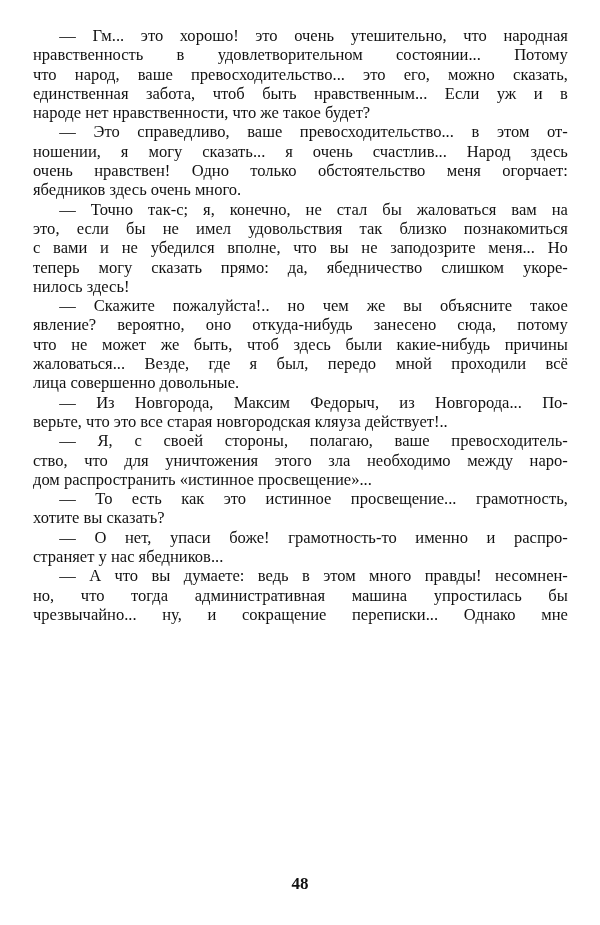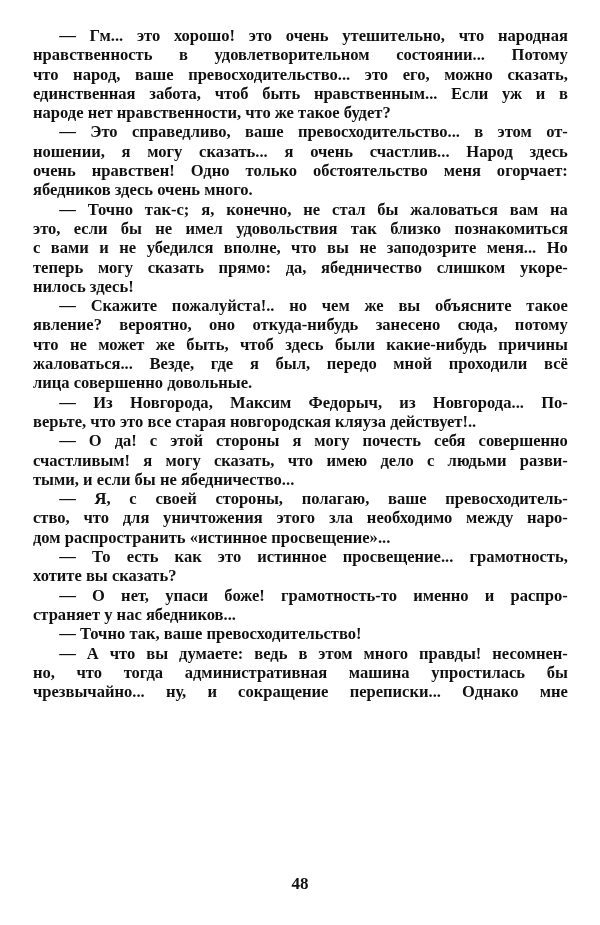--- a/index.html
+++ b/index.html
@@ -5,21 +5,21 @@
     html, body { margin: 0; padding: 0; background: #ffffff; }
     body { width: 600px; height: 925px; position: relative; overflow: hidden; }
     .page {
       position: absolute;
       left: 33px;
       top: 26px;
       width: 535px;
       font-family: "Liberation Serif", "DejaVu Serif", serif;
       font-size: 17.6px;
       color: #111111;
-      font-weight: bold;
+      font-weight: normal;
     }
     .line {
       display: block;
       height: 19.3px;
       line-height: 19.3px;
       white-space: nowrap;
       text-align: justify;
       text-align-last: justify;
       transform: scaleX(0.94);
       transform-origin: left center;
@@ -68,39 +68,31 @@
       <span class="line">явление? вероятно, оно откуда-нибудь занесено сюда, потому</span>
       <span class="line">что не может же быть, чтоб здесь были какие-нибудь причины</span>
       <span class="line">жаловаться... Везде, где я был, передо мной проходили всё</span>
       <span class="line last">лица совершенно довольные.</span>
     </div>
     <div class="paragraph">
       <span class="line indent">— Из Новгорода, Максим Федорыч, из Новгорода... По-</span>
       <span class="line last">верьте, что это все старая новгородская кляуза действует!..</span>
     </div>
     <div class="paragraph">
-      <span class="line indent">— О да! с этой стороны я могу почесть себя совершенно</span>
-      <span class="line">счастливым! я могу сказать, что имею дело с людьми разви-</span>
-      <span class="line last">тыми, и если бы не ябедничество...</span>
-    </div>
-    <div class="paragraph">
       <span class="line indent">— Я, с своей стороны, полагаю, ваше превосходитель-</span>
       <span class="line">ство, что для уничтожения этого зла необходимо между наро-</span>
       <span class="line last">дом распространить «истинное просвещение»...</span>
     </div>
     <div class="paragraph">
       <span class="line indent">— То есть как это истинное просвещение... грамотность,</span>
       <span class="line last">хотите вы сказать?</span>
     </div>
     <div class="paragraph">
       <span class="line indent">— О нет, упаси боже! грамотность-то именно и распро-</span>
       <span class="line last">страняет у нас ябедников...</span>
     </div>
     <div class="paragraph">
-      <span class="line indent last">— Точно так, ваше превосходительство!</span>
-    </div>
-    <div class="paragraph">
       <span class="line indent">— А что вы думаете: ведь в этом много правды! несомнен-</span>
       <span class="line">но, что тогда административная машина упростилась бы</span>
       <span class="line">чрезвычайно... ну, и сокращение переписки... Однако мне</span>
     </div>
   </div>
 <div class="pagenum">48</div>
 
 </body></html>

